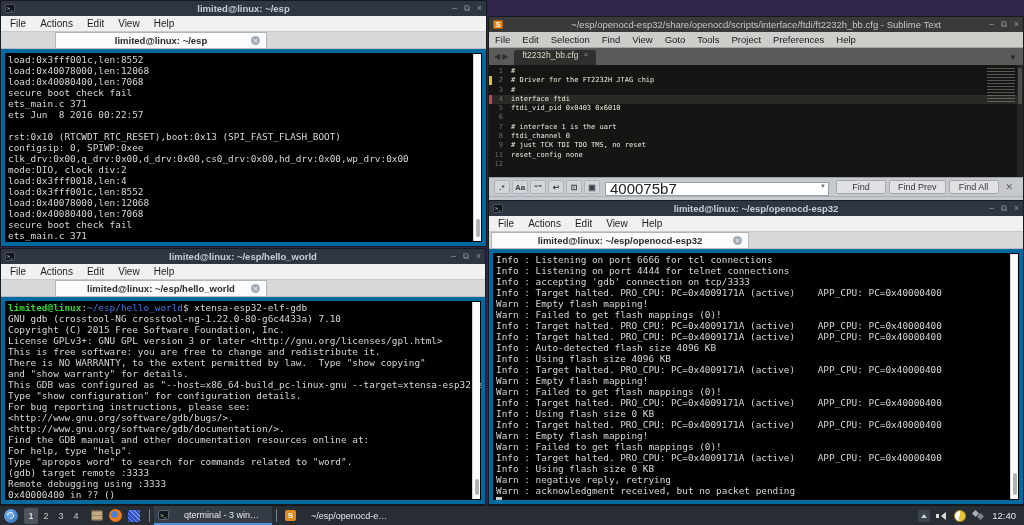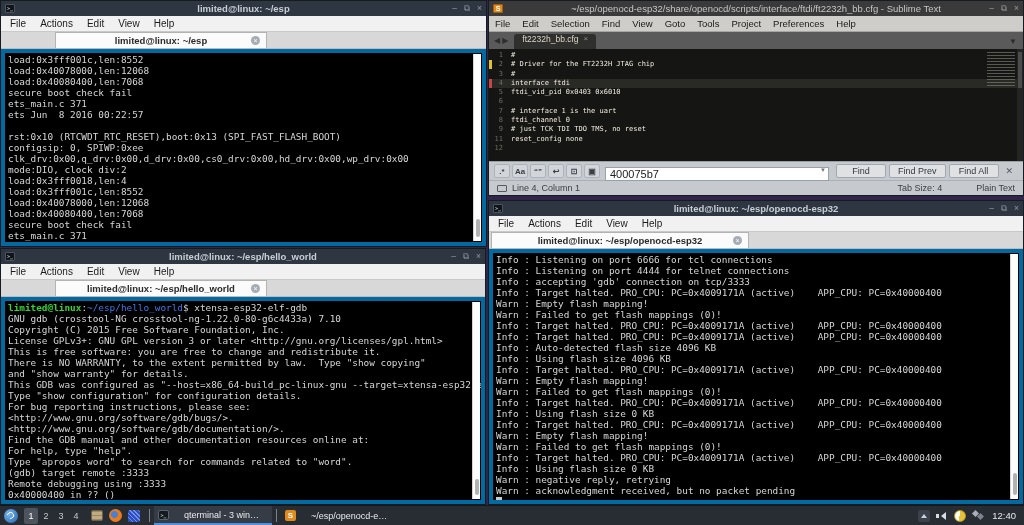--- a/index.html
+++ b/index.html
@@ -25,21 +25,21 @@
   .block-cursor{display:inline-block;width:5.6px;height:10px;background:#c9c9c9;vertical-align:text-bottom;}
   .term-scroll{position:absolute;top:1px;right:1px;bottom:1px;width:8px;background:#fdfdfd;border-left:1px solid #d5d5d5;}
   .term-thumb{position:absolute;left:2px;width:4px;background:#b2b2b2;border-radius:2px;}
   .p-user{color:#35d435;font-weight:bold;}
   .p-path{color:#3e78e8;font-weight:normal;}
 
   
   #term1{left:0;top:0;width:487px;height:247px;}
   #term2{left:0;top:248px;width:486px;height:257px;}
   #term3{left:488px;top:200px;width:536px;height:305px;}
-  #subl{left:488px;top:0;width:536px;height:196px;}
+  #subl{left:488px;top:16px;width:536px;height:196px;}
   #term1 .term-tab{margin-left:54px;width:212px;}
   #term2 .term-tab{margin-left:54px;width:212px;}
   #term3 .term-tab{margin-left:2px;width:258px;}
 
   
   #subl .titlebar{background:#3a3a3a;}
   #subl .titlebar .title{color:#c6c6c6;font-weight:normal;}
   #subl .controls span{color:#9a9a9a;}
   .s-menubar{height:16px;background:#cfcdc9;border-bottom:1px solid #a8a6a2;display:flex;align-items:center;flex:none;}
   .s-menubar .menu-item{font-size:9.5px;color:#191919;padding:0 6px;line-height:16px;}
@@ -53,21 +53,21 @@
   .code-row{display:flex;font:7px "DejaVu Sans Mono",monospace;line-height:9.3px;min-height:9.3px;color:#efebdd;white-space:pre;}
   .code-row.current{background:#292926;}
   .gutter{width:22px;flex:none;text-align:right;padding-right:8px;color:#6d6d66;}
   .gutter-mark{position:absolute;left:0;width:3px;height:9px;}
   .minimap{position:absolute;top:3px;right:8px;width:28px;height:34px;background:repeating-linear-gradient(#8f8f85 0 1px,transparent 1px 3px);opacity:.55;}
   .s-scroll{position:absolute;top:0;right:0;bottom:0;width:6px;background:#242423;}
   .s-thumb{position:absolute;top:3px;left:1px;width:4px;height:36px;background:#4c4c4a;}
   .findbar{height:19px;background:#c6cacf;border-top:1px solid #9aa0a8;display:flex;align-items:center;padding:0 5px;gap:3px;flex:none;}
   .fbtn-icon{width:16px;height:14px;font-size:8px;font-weight:bold;color:#3a3f45;text-align:center;line-height:14px;border-radius:2px;background:#d2d5d9;border:1px solid #aeb3ba;}
   .find-input-wrap{position:relative;width:224px;height:14px;margin-left:2px;}
-  .find-input{width:100%;height:14px;border:1px solid #9aa0a8;background:#fff;font-size:11px;color:#222;padding:0 12px 0 4px;outline:none;}
+  .find-input{width:100%;height:14px;border:1px solid #9aa0a8;background:#fff;font-size:15px;color:#222;padding:0 12px 0 4px;outline:none;}
   .find-dd{position:absolute;right:3px;top:3px;font-size:6px;color:#777;}
   .find-btns{display:flex;gap:3px;margin-left:4px;}
   .find-btn{height:14px;min-width:50px;padding:0 8px;font-size:9px;color:#33383e;background:#dfe1e3;border:1px solid #a3a8b0;border-radius:2px;}
   .find-close{margin-left:4px;color:#565b62;font-size:9px;}
   .statusbar{height:15px;background:#c6cacf;border-top:1px solid #aab0b7;display:flex;align-items:center;padding:0 8px;font-size:9px;color:#3a3f45;flex:none;}
   .status-ic{width:10px;height:7px;border:1px solid #565b62;border-radius:1px;margin-right:5px;}
   .status-right{margin-left:auto;display:flex;gap:34px;}
 
   
   .taskbar{position:absolute;left:0;bottom:0;width:1024px;height:20px;background:#282c33;border-top:1px solid #15171b;display:flex;align-items:center;padding:0 4px;gap:3px;}

